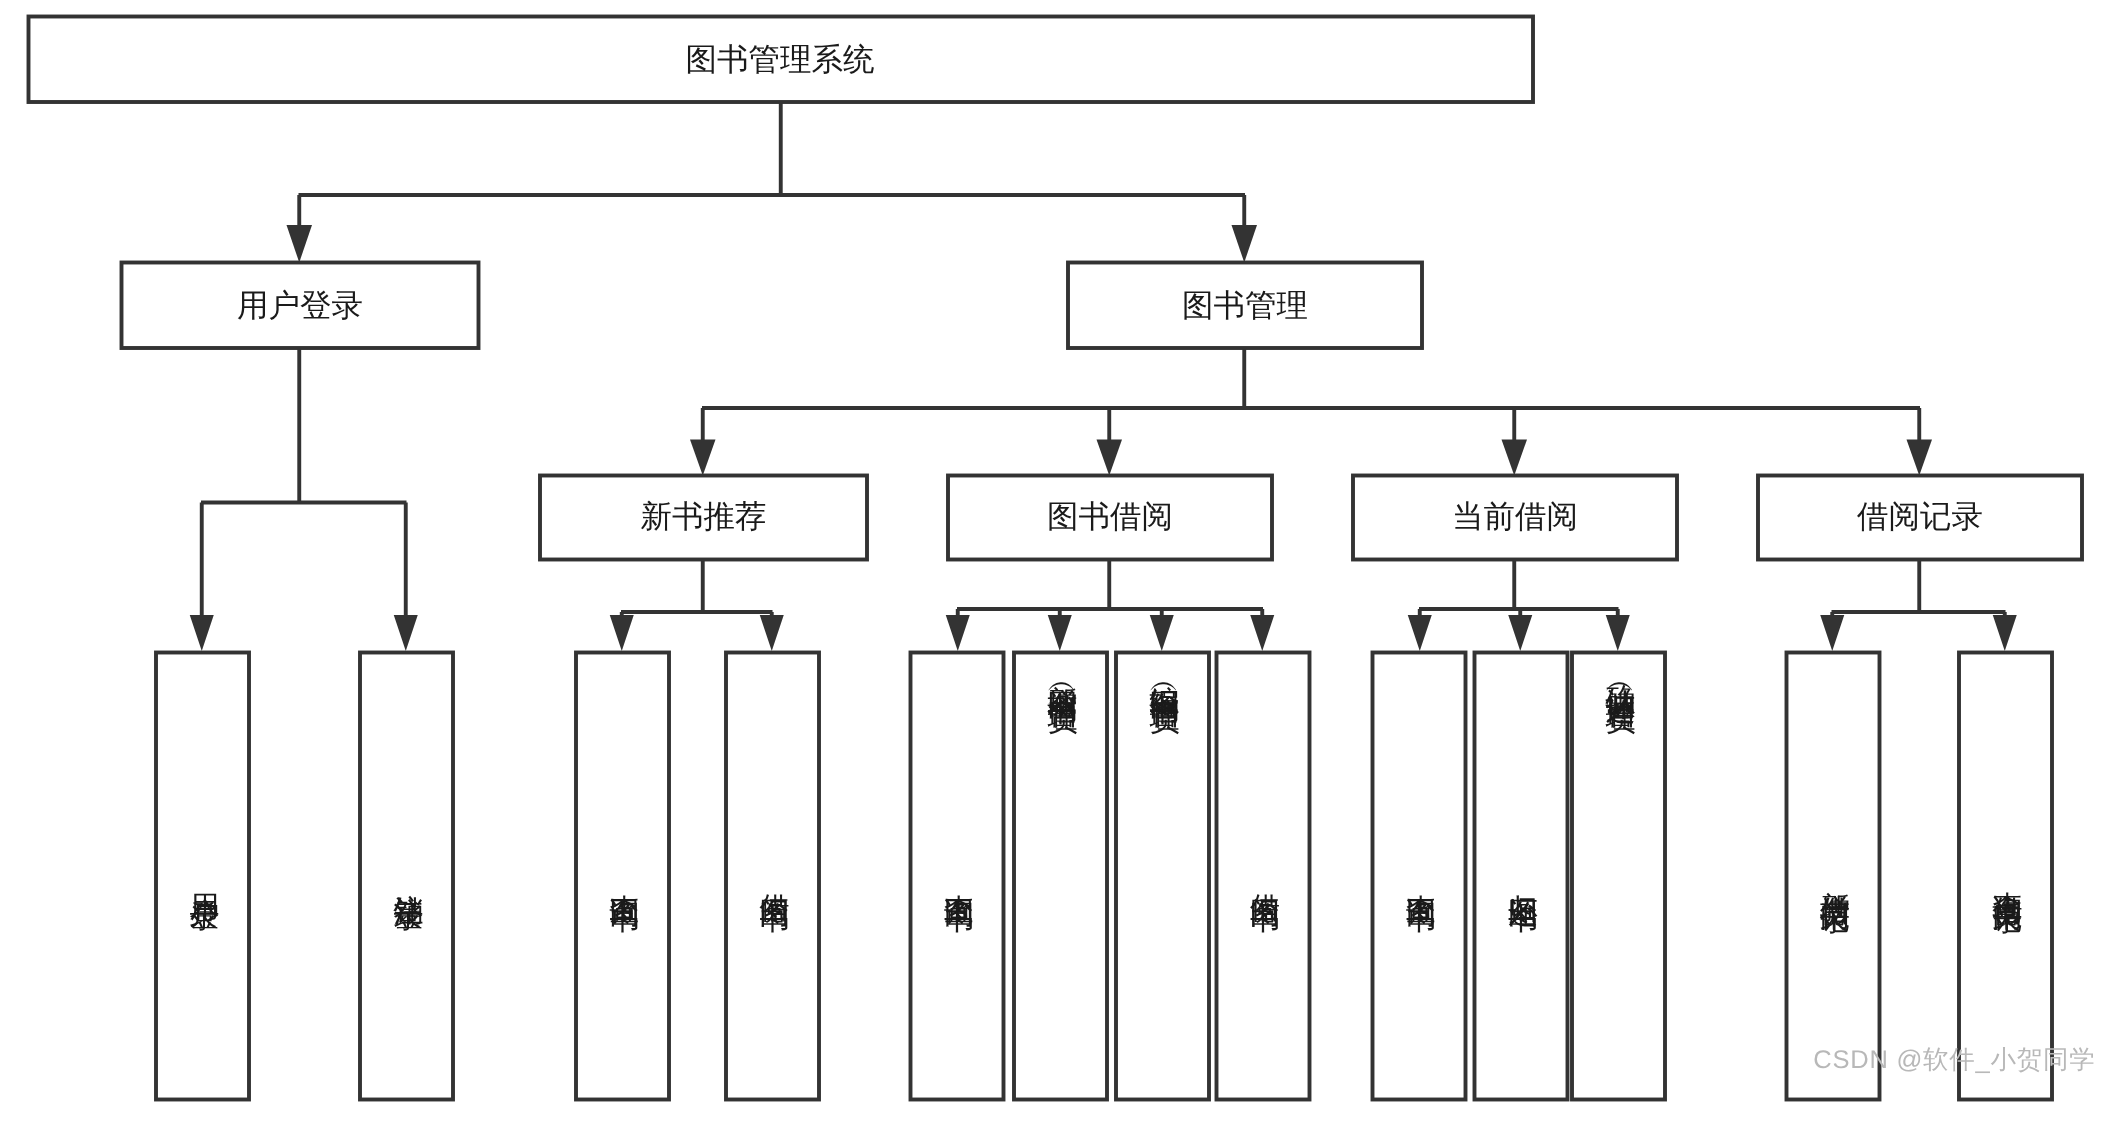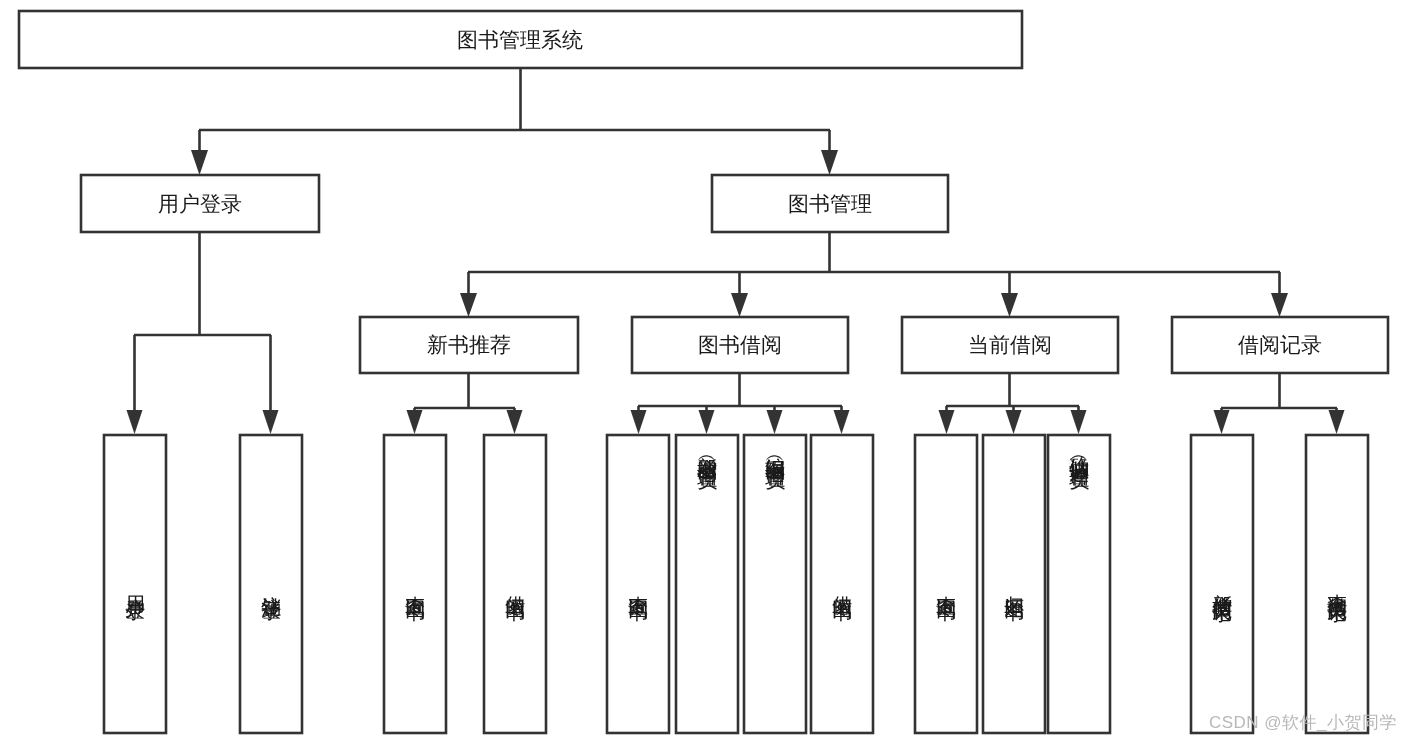--- a/index.html
+++ b/index.html
@@ -66,21 +66,21 @@
     fill: none;
     stroke-linecap: butt;
   }
   .arrow-head {
     fill: #333333;
     stroke: none;
   }
   .watermark {
     position: absolute;
     right: 8px;
-    bottom: 0;
+    bottom: 16px;
     font-family: "Liberation Sans", "DejaVu Sans", sans-serif;
     font-size: 17px;
     color: #b8b8b8;
     letter-spacing: 0.5px;
     white-space: nowrap;
   }
 </style>
 </head>
 <body>
 

